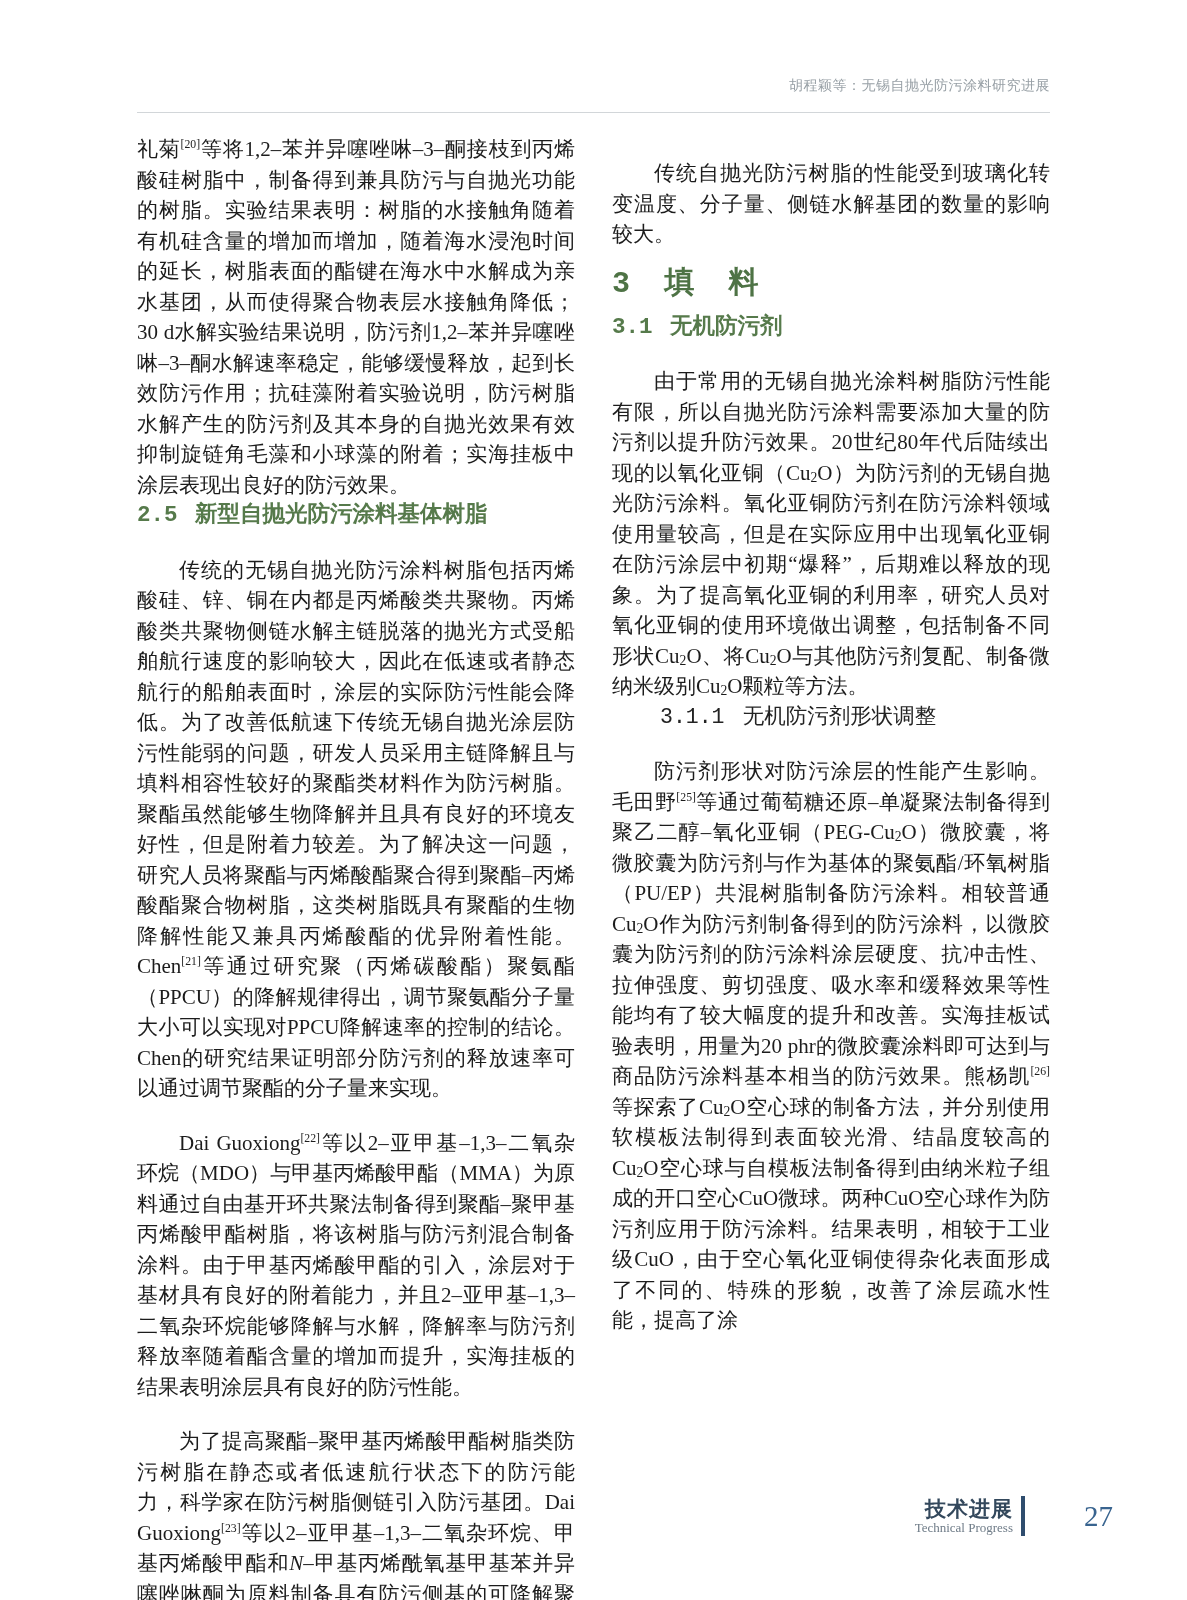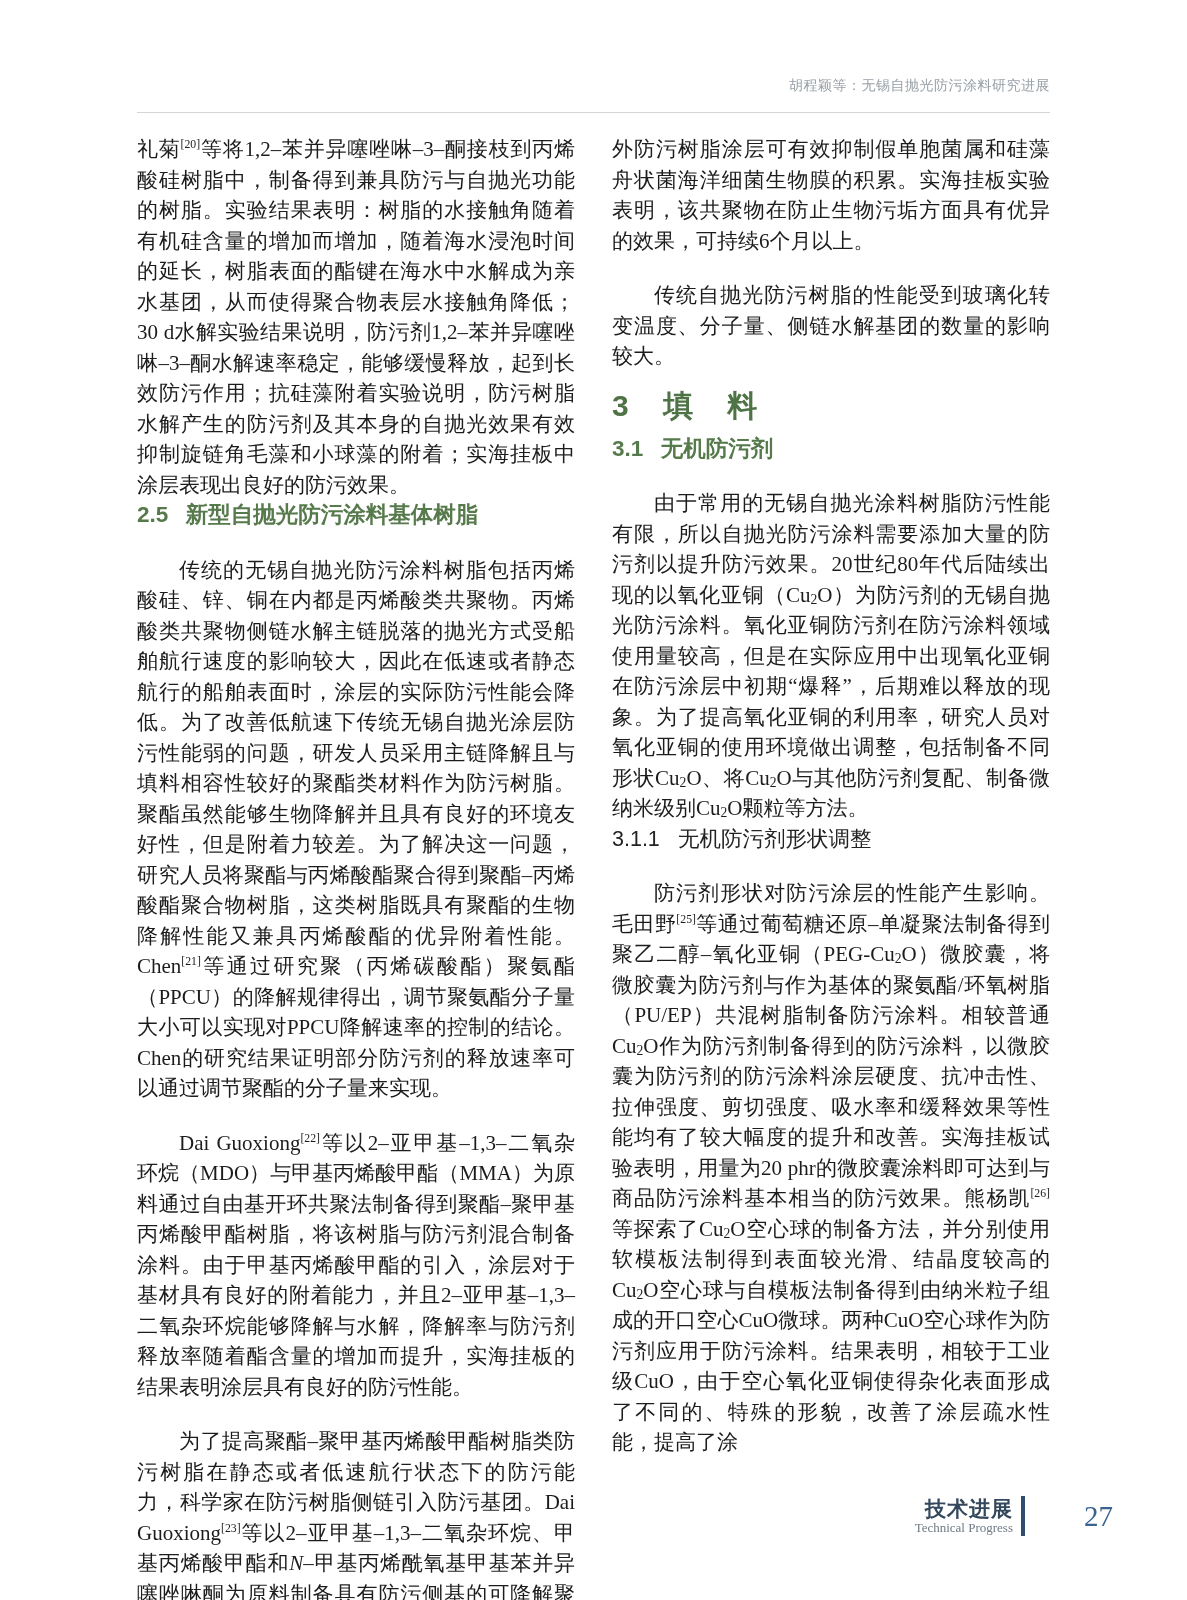--- a/index.html
+++ b/index.html
@@ -48,21 +48,21 @@
   .para sup {
     font-size: 0.56em;
     line-height: 0;
     vertical-align: super;
   }
   .para sub {
     font-size: 0.65em;
     line-height: 0;
     vertical-align: -0.18em;
   }
-  .hd { font-family: Liberation Sans, sans-serif; }
+  .hd { font-family: Liberation Mono, monospace; }
   .hd .num { display: inline-block; }
   .hd.h1 {
     font-size: 30px;
     font-weight: bold;
     color: var(--section-green, #4e7345);
     line-height: 34px;
     margin: 17px 0 11px 0;
   }
   .hd.h1 .num { margin-right: 1.15em; }
   .hd.h1 .ttl { letter-spacing: 2px; }
@@ -72,21 +72,21 @@
     color: var(--heading-green, #567a4b);
     line-height: 30.5px;
   }
   .hd.h2 .num, .hd.h3 .num { margin-right: 0.78em; }
   .hd.h4 {
     font-size: 21.5px;
     font-weight: normal;
     color: #232323;
     line-height: 30.5px;
   }
-  .hd.h4 .num { margin-right: 0.85em; }
+  .hd.h4 .num { margin-right: 0.85em; margin-left: 48px; }
   .footer {
     position: absolute;
     right: 74px; top: 1496px;
     display: flex;
     align-items: center;
   }
   .footer-labels { text-align: right; }
   .footer-cn {
     font-family: "Liberation Sans", sans-serif;
     font-weight: bold;
@@ -124,21 +124,20 @@
 
   <div class="columns">
     <div class="column">
         <p class="para">礼菊<sup>[20]</sup>等将1,2–苯并异噻唑啉–3–酮接枝到丙烯酸硅树脂中，制备得到兼具防污与自抛光功能的树脂。实验结果表明：树脂的水接触角随着有机硅含量的增加而增加，随着海水浸泡时间的延长，树脂表面的酯键在海水中水解成为亲水基团，从而使得聚合物表层水接触角降低；30 d水解实验结果说明，防污剂1,2–苯并异噻唑啉–3–酮水解速率稳定，能够缓慢释放，起到长效防污作用；抗硅藻附着实验说明，防污树脂水解产生的防污剂及其本身的自抛光效果有效抑制旋链角毛藻和小球藻的附着；实海挂板中涂层表现出良好的防污效果。</p>
         <div class="hd h2"><span class="num">2.5</span><span class="ttl">新型自抛光防污涂料基体树脂</span></div>
         <p class="para indent">传统的无锡自抛光防污涂料树脂包括丙烯酸硅、锌、铜在内都是丙烯酸类共聚物。丙烯酸类共聚物侧链水解主链脱落的抛光方式受船舶航行速度的影响较大，因此在低速或者静态航行的船舶表面时，涂层的实际防污性能会降低。为了改善低航速下传统无锡自抛光涂层防污性能弱的问题，研发人员采用主链降解且与填料相容性较好的聚酯类材料作为防污树脂。聚酯虽然能够生物降解并且具有良好的环境友好性，但是附着力较差。为了解决这一问题，研究人员将聚酯与丙烯酸酯聚合得到聚酯–丙烯酸酯聚合物树脂，这类树脂既具有聚酯的生物降解性能又兼具丙烯酸酯的优异附着性能。Chen<sup>[21]</sup>等通过研究聚（丙烯碳酸酯）聚氨酯（PPCU）的降解规律得出，调节聚氨酯分子量大小可以实现对PPCU降解速率的控制的结论。Chen的研究结果证明部分防污剂的释放速率可以通过调节聚酯的分子量来实现。</p>
         <p class="para indent">Dai Guoxiong<sup>[22]</sup>等以2–亚甲基–1,3–二氧杂环烷（MDO）与甲基丙烯酸甲酯（MMA）为原料通过自由基开环共聚法制备得到聚酯–聚甲基丙烯酸甲酯树脂，将该树脂与防污剂混合制备涂料。由于甲基丙烯酸甲酯的引入，涂层对于基材具有良好的附着能力，并且2–亚甲基–1,3–二氧杂环烷能够降解与水解，降解率与防污剂释放率随着酯含量的增加而提升，实海挂板的结果表明涂层具有良好的防污性能。</p>
         <p class="para indent">为了提高聚酯–聚甲基丙烯酸甲酯树脂类防污树脂在静态或者低速航行状态下的防污能力，科学家在防污树脂侧链引入防污基团。Dai Guoxiong<sup>[23]</sup>等以2–亚甲基–1,3–二氧杂环烷、甲基丙烯酸甲酯和<i>N</i>–甲基丙烯酰氧基甲基苯并异噻唑啉酮为原料制备具有防污侧基的可降解聚酯–共丙烯酸酯防污树脂。这种可降解防污树脂同时发生水解与酶解，并且防污基团释放速率随着主链酯含量的增加而提高。这是因为部分防污基团被接枝到可降解的主链上，防污树脂上防污基团的释放同时受到主链降解与侧链水解的影响。此</p>
       </div>
     <div class="column">
-        <p class="para">外防污树脂涂层可有效抑制假单胞菌属和硅藻舟状菌海洋细菌生物膜的积累。实海挂板实验表明，该共聚物在防止生物污垢方面具有优异的效果，可持续6个月以上。</p>
         <p class="para indent">传统自抛光防污树脂的性能受到玻璃化转变温度、分子量、侧链水解基团的数量的影响较大。</p>
         <div class="hd h1"><span class="num">3</span><span class="ttl">填　料</span></div>
         <div class="hd h3"><span class="num">3.1</span><span class="ttl">无机防污剂</span></div>
         <p class="para indent">由于常用的无锡自抛光涂料树脂防污性能有限，所以自抛光防污涂料需要添加大量的防污剂以提升防污效果。20世纪80年代后陆续出现的以氧化亚铜（Cu<sub>2</sub>O）为防污剂的无锡自抛光防污涂料。氧化亚铜防污剂在防污涂料领域使用量较高，但是在实际应用中出现氧化亚铜在防污涂层中初期“爆释”，后期难以释放的现象。为了提高氧化亚铜的利用率，研究人员对氧化亚铜的使用环境做出调整，包括制备不同形状Cu<sub>2</sub>O、将Cu<sub>2</sub>O与其他防污剂复配、制备微纳米级别Cu<sub>2</sub>O颗粒等方法。</p>
         <div class="hd h4"><span class="num">3.1.1</span><span class="ttl">无机防污剂形状调整</span></div>
         <p class="para indent">防污剂形状对防污涂层的性能产生影响。毛田野<sup>[25]</sup>等通过葡萄糖还原–单凝聚法制备得到聚乙二醇–氧化亚铜（PEG-Cu<sub>2</sub>O）微胶囊，将微胶囊为防污剂与作为基体的聚氨酯/环氧树脂（PU/EP）共混树脂制备防污涂料。相较普通Cu<sub>2</sub>O作为防污剂制备得到的防污涂料，以微胶囊为防污剂的防污涂料涂层硬度、抗冲击性、拉伸强度、剪切强度、吸水率和缓释效果等性能均有了较大幅度的提升和改善。实海挂板试验表明，用量为20 phr的微胶囊涂料即可达到与商品防污涂料基本相当的防污效果。熊杨凯<sup>[26]</sup>等探索了Cu<sub>2</sub>O空心球的制备方法，并分别使用软模板法制得到表面较光滑、结晶度较高的Cu<sub>2</sub>O空心球与自模板法制备得到由纳米粒子组成的开口空心CuO微球。两种CuO空心球作为防污剂应用于防污涂料。结果表明，相较于工业级CuO，由于空心氧化亚铜使得杂化表面形成了不同的、特殊的形貌，改善了涂层疏水性能，提高了涂</p>
       </div>
   </div>
 
   <div class="footer">

